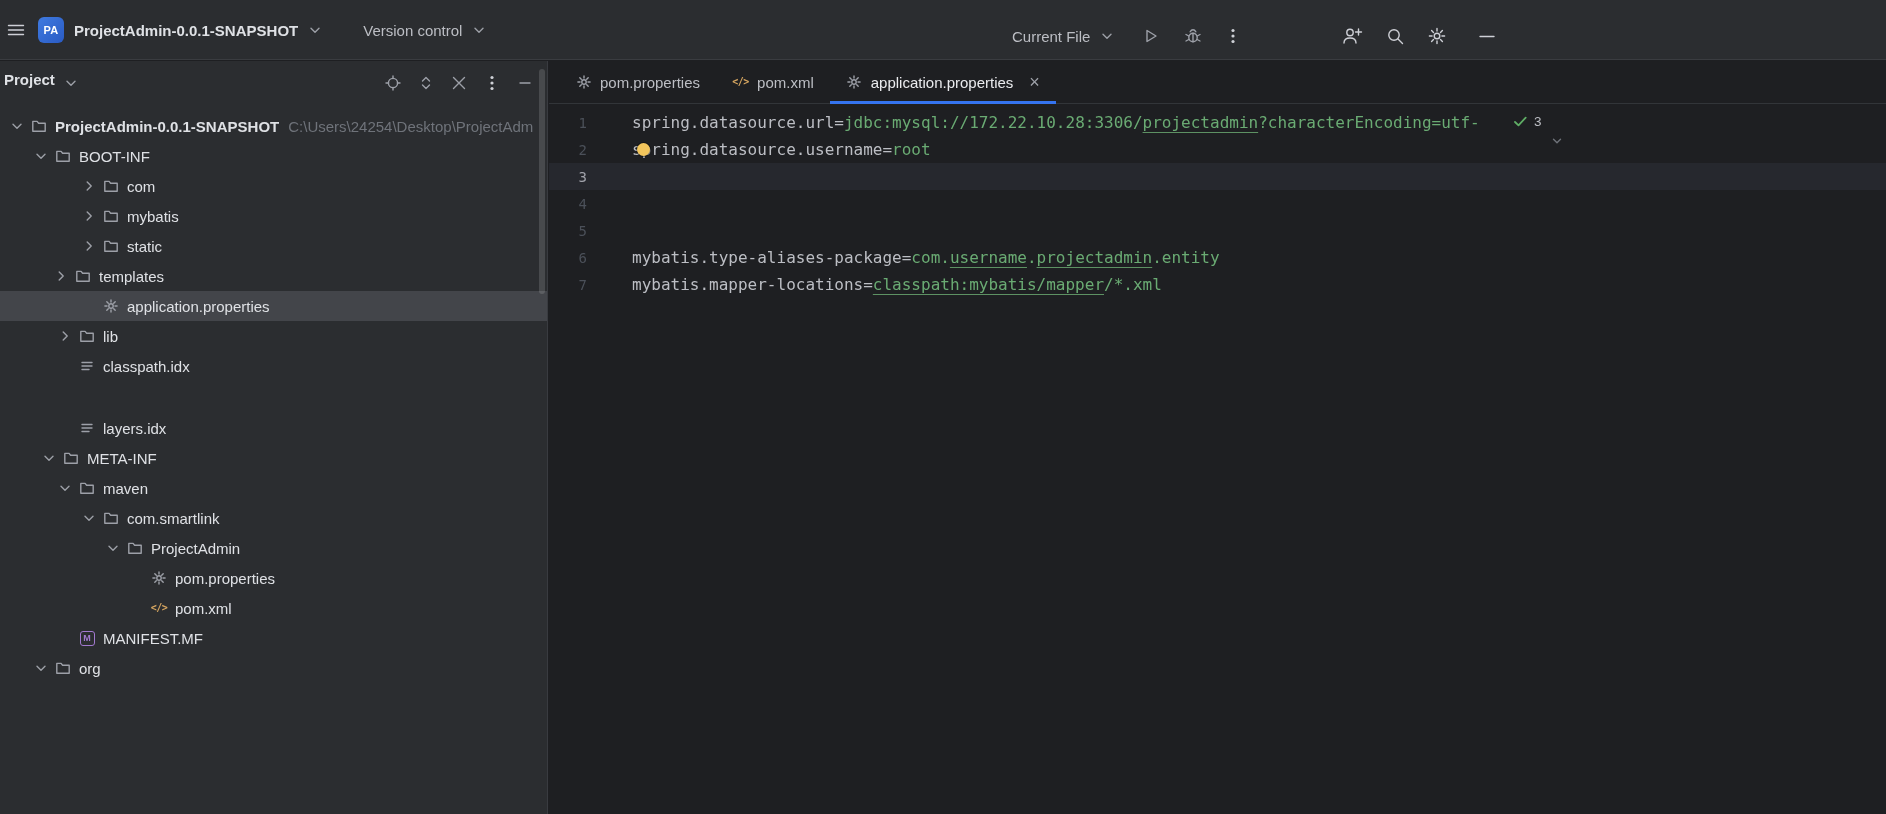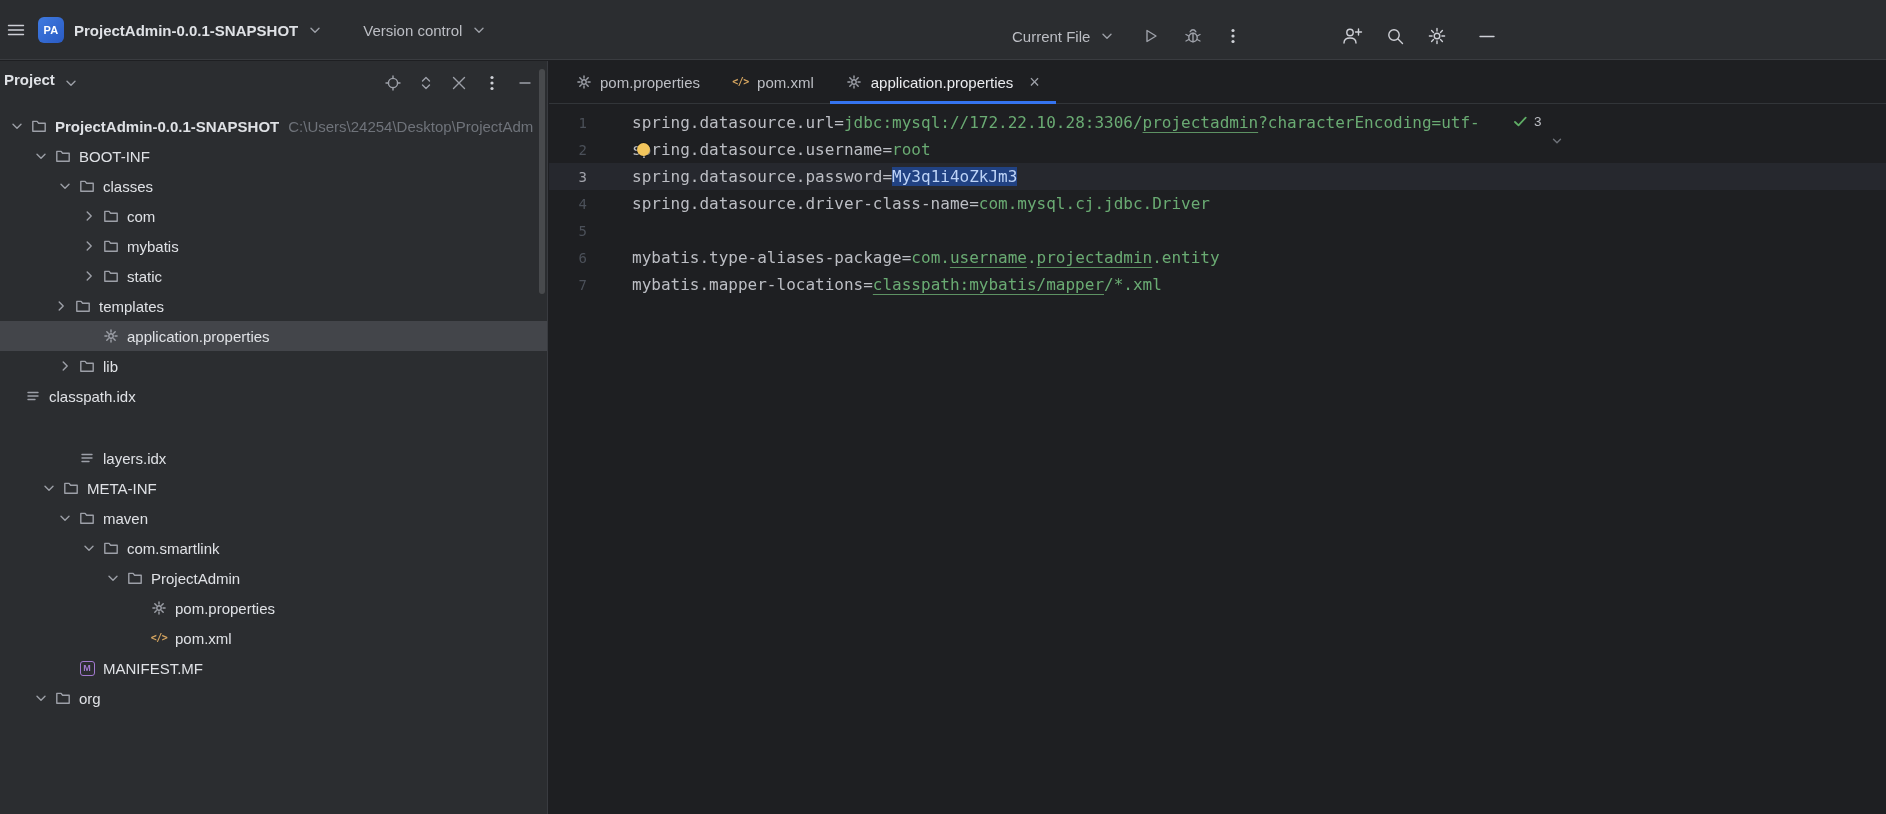--- a/index.html
+++ b/index.html
@@ -221,33 +221,20 @@
               <path d="M4 6.2 8 10.2 12 6.2"></path>
             </svg>
           </span>
           <span class="tw">
             <svg width="16" height="16" viewBox="0 0 16 16" fill="none" stroke="#9da0a8" stroke-width="1.4" stroke-linecap="round" stroke-linejoin="round">
               <path d="M1.8 13.2V3.4h4.3l1.5 1.9h6.6v7.9z"></path>
             </svg>
           </span>
           <span class="tl">BOOT-INF</span>
         </div>
-        <div class="tree-row" style="padding-left: 54px;">
-          <span class="tw">
-            <svg width="16" height="16" viewBox="0 0 16 16" fill="none" stroke="#9da0a8" stroke-width="1.4" stroke-linecap="round" stroke-linejoin="round">
-              <path d="M4 6.2 8 10.2 12 6.2"></path>
-            </svg>
-          </span>
-          <span class="tw">
-            <svg width="16" height="16" viewBox="0 0 16 16" fill="none" stroke="#9da0a8" stroke-width="1.4" stroke-linecap="round" stroke-linejoin="round">
-              <path d="M1.8 13.2V3.4h4.3l1.5 1.9h6.6v7.9z"></path>
-            </svg>
-          </span>
-          <span class="tl">classes</span>
-        </div>
         <div class="tree-row" style="padding-left: 78px;">
           <span class="tw">
             <svg width="16" height="16" viewBox="0 0 16 16" fill="none" stroke="#9da0a8" stroke-width="1.4" stroke-linecap="round" stroke-linejoin="round">
               <path d="M6.2 4 10.2 8 6.2 12"></path>
             </svg>
           </span>
           <span class="tw">
             <svg width="16" height="16" viewBox="0 0 16 16" fill="none" stroke="#9da0a8" stroke-width="1.4" stroke-linecap="round" stroke-linejoin="round">
               <path d="M1.8 13.2V3.4h4.3l1.5 1.9h6.6v7.9z"></path>
             </svg>
@@ -309,21 +296,21 @@
               <path d="M6.2 4 10.2 8 6.2 12"></path>
             </svg>
           </span>
           <span class="tw">
             <svg width="16" height="16" viewBox="0 0 16 16" fill="none" stroke="#9da0a8" stroke-width="1.4" stroke-linecap="round" stroke-linejoin="round">
               <path d="M1.8 13.2V3.4h4.3l1.5 1.9h6.6v7.9z"></path>
             </svg>
           </span>
           <span class="tl">lib</span>
         </div>
-        <div class="tree-row" style="">
+        <div class="tree-row" style="padding-left: 54px;">
           <span class="tw"></span>
           <span class="tw">
             <svg width="16" height="16" viewBox="0 0 16 16" fill="none" stroke="#9da0a8" stroke-width="1.4" stroke-linecap="round" stroke-linejoin="round">
               <path d="M3 4.5h10M3 8h10M3 11.5h7"></path>
             </svg>
           </span>
           <span class="tl">classpath.idx</span>
         </div>
         <div class="tree-row" style="padding-left: 54px; margin-top: 32px;">
           <span class="tw"></span>
@@ -473,25 +460,23 @@
     <div class="code-line">
           <span class="ln">1</span>
           <span class="code-text"><span class="seg-key">spring.datasource.url</span><span class="seg-op">=</span><span class="seg-value">jdbc:mysql://172.22.10.28:3306/</span><span class="seg-typo">projectadmin</span><span class="seg-value">?characterEncoding=utf-</span></span>
         </div>
         <div class="code-line">
           <span class="ln">2</span>
           <span class="code-text"><span class="seg-key">spring.datasource.username</span><span class="seg-op">=</span><span class="seg-value">root</span></span>
         </div>
         <div class="code-line current">
           <span class="ln">3</span>
-          <span class="code-text"><span class="seg-key">spring.datasource.password</span><span class="seg-op">=</span><span class="seg-selected">My3q1i4oZkJm3</span></span>
         </div>
         <div class="code-line">
           <span class="ln">4</span>
-          <span class="code-text"><span class="seg-key">spring.datasource.driver-class-name</span><span class="seg-op">=</span><span class="seg-value">com.mysql.cj.jdbc.Driver</span></span>
         </div>
         <div class="code-line">
           <span class="ln">5</span>
           <span class="code-text"></span>
         </div>
         <div class="code-line">
           <span class="ln">6</span>
           <span class="code-text"><span class="seg-key">mybatis.type-aliases-package</span><span class="seg-op">=</span><span class="seg-value">com.</span><span class="seg-typo">username</span><span class="seg-value">.</span><span class="seg-typo">projectadmin</span><span class="seg-value">.entity</span></span>
         </div>
         <div class="code-line">

